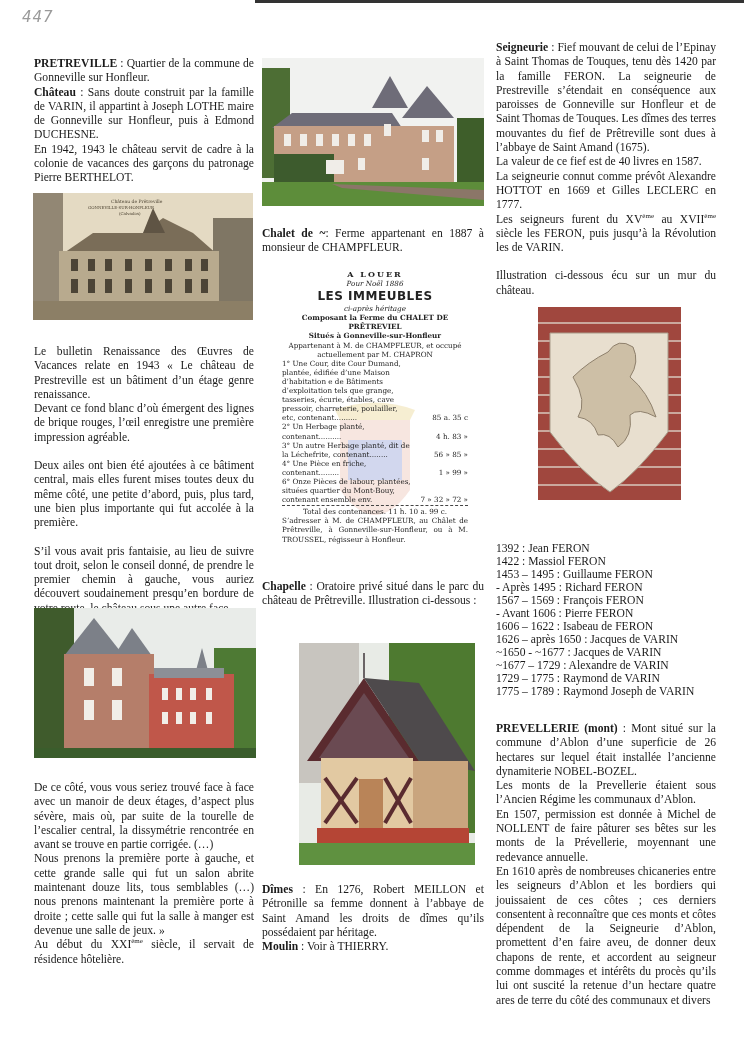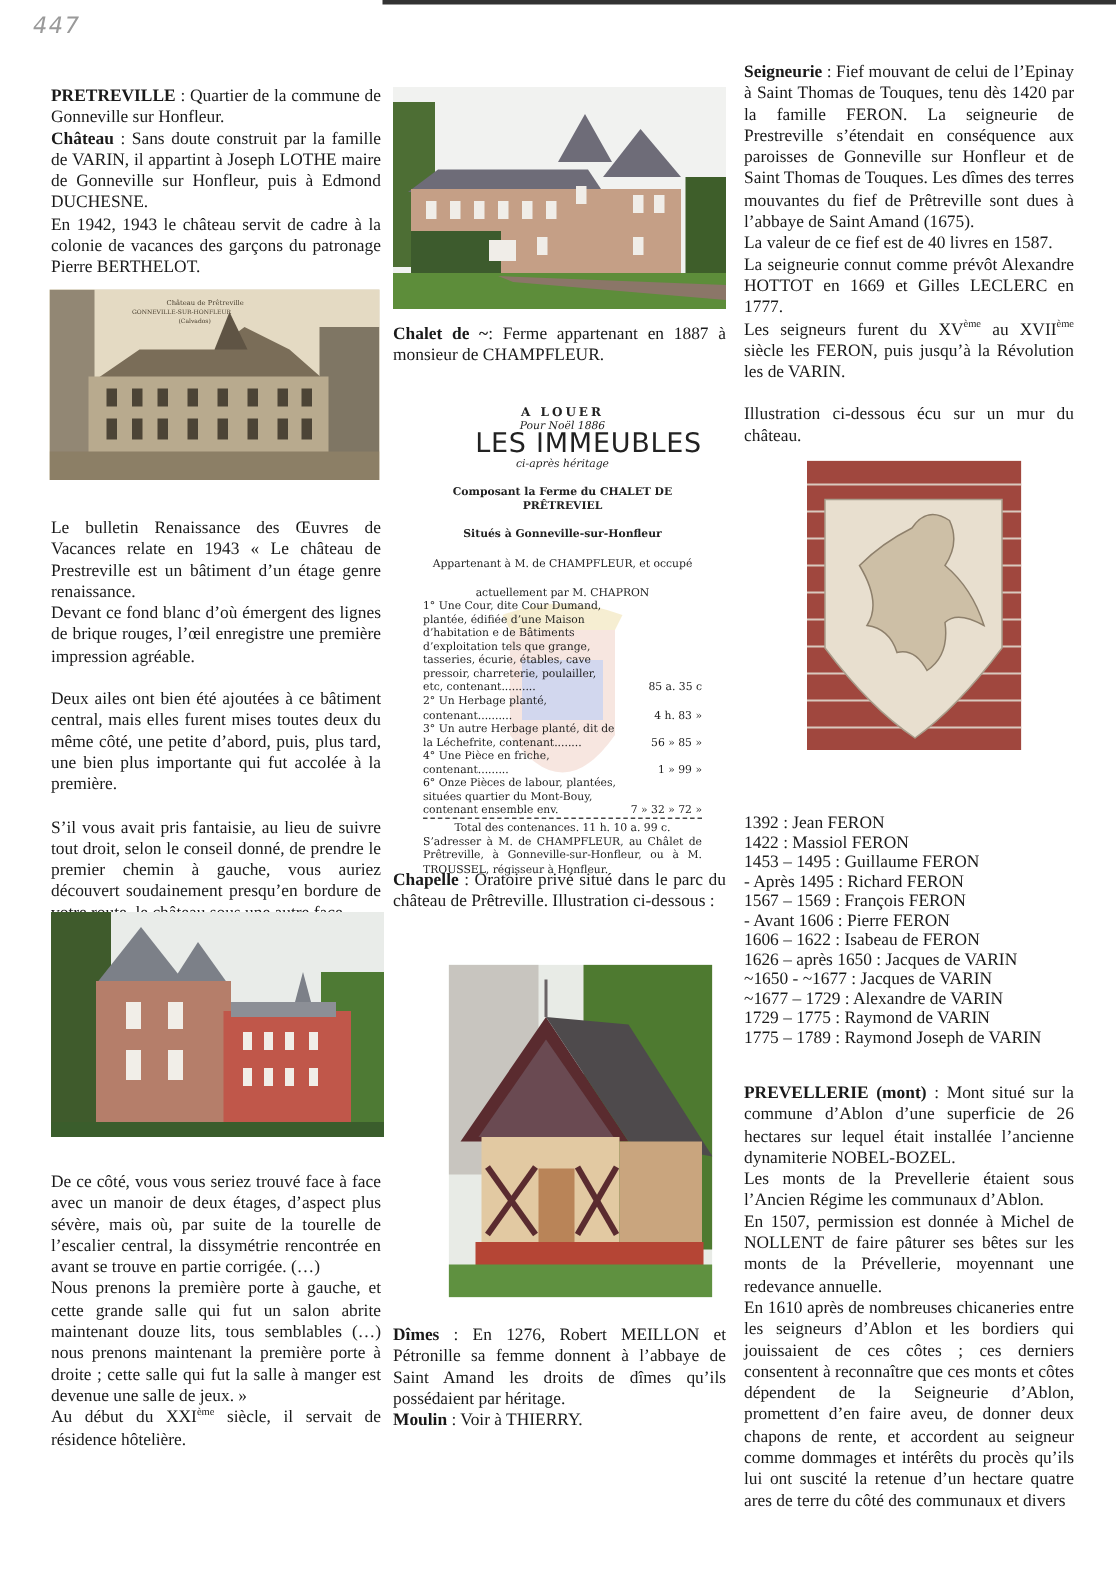--- a/index.html
+++ b/index.html
@@ -18,23 +18,23 @@
     sup { font-size: 7px; line-height: 0; }
     .photo { position: absolute; overflow: hidden; }
     .caption-center { text-align: center; font-weight: bold; }
     .list p { text-align: left; }
 
     
     .clip { position: absolute; left: 282px; top: 270px; width: 186px; height: 300px;
             font-family: "DejaVu Serif", serif; color: #222; font-size: 7.2px; line-height: 9.1px; }
     .clip .c1 { text-align: center; font-weight: bold; letter-spacing: 2px; font-size: 8px; }
     .clip .c2 { text-align: center; font-style: italic; }
-    .clip .c3 { text-align: right; font-family: "DejaVu Sans", sans-serif; font-weight: normal; font-size: 18px; line-height: 16px; letter-spacing: 0.5px; }
+    .clip .c3 { text-align: center; font-family: "DejaVu Sans", sans-serif; font-weight: bold; font-size: 12px; line-height: 16px; letter-spacing: 0.5px; }
     .clip .c4 { text-align: center; font-style: italic; }
-    .clip .ctr { text-align: center; margin-top: 10px; }
+    .clip .ctr { text-align: center; }
     .clip .bold { font-weight: bold; }
     .clip .row { display: flex; justify-content: space-between; }
     .clip .total { border-top: 1px dashed #444; margin-top: 1px; padding-top: 1px; text-align: center; }
     .clip .watermark { position: absolute; left: 48px; top: 130px; width: 90px; height: 150px; opacity: 0.35; }
   </style>
 </head>
 <body>
 
 <div class="page-number">447</div>
 <div class="topline"></div>
@@ -144,21 +144,21 @@
         <rect x="174" y="72" width="7" height="12"></rect>
       <rect x="64" y="102" width="18" height="14"></rect>
         <rect x="96" y="100" width="7" height="12"></rect>
         <rect x="160" y="100" width="7" height="12"></rect>
     </g>
     <rect x="0" y="124" width="222" height="24" fill="#5d8d3a"></rect>
     <polygon points="70,126 222,132 222,142 80,130" fill="#8b7668"></polygon>
   </svg>
 </div>
 
-<div class="col col-mid" style="top:216px;">
+<div class="col col-mid" style="top:227px;">
   <p><b>Chalet de ~</b><span>: Ferme appartenant en 1887 à monsieur de CHAMPFLEUR.</span></p>
 </div>
 
 <div class="clip">
   <div class="watermark">
     <svg width="90" height="150" viewBox="0 0 90 150">
       <path d="M10,20 L80,20 L80,90 Q45,140 10,90 Z" fill="#e9b8a8"></path>
       <path d="M18,40 L72,40 L72,80 L18,80 Z" fill="#7f8fcf"></path>
       <path d="M5,10 Q45,-5 85,10 L80,20 L10,20 Z" fill="#e8cf80"></path>
     </svg>

